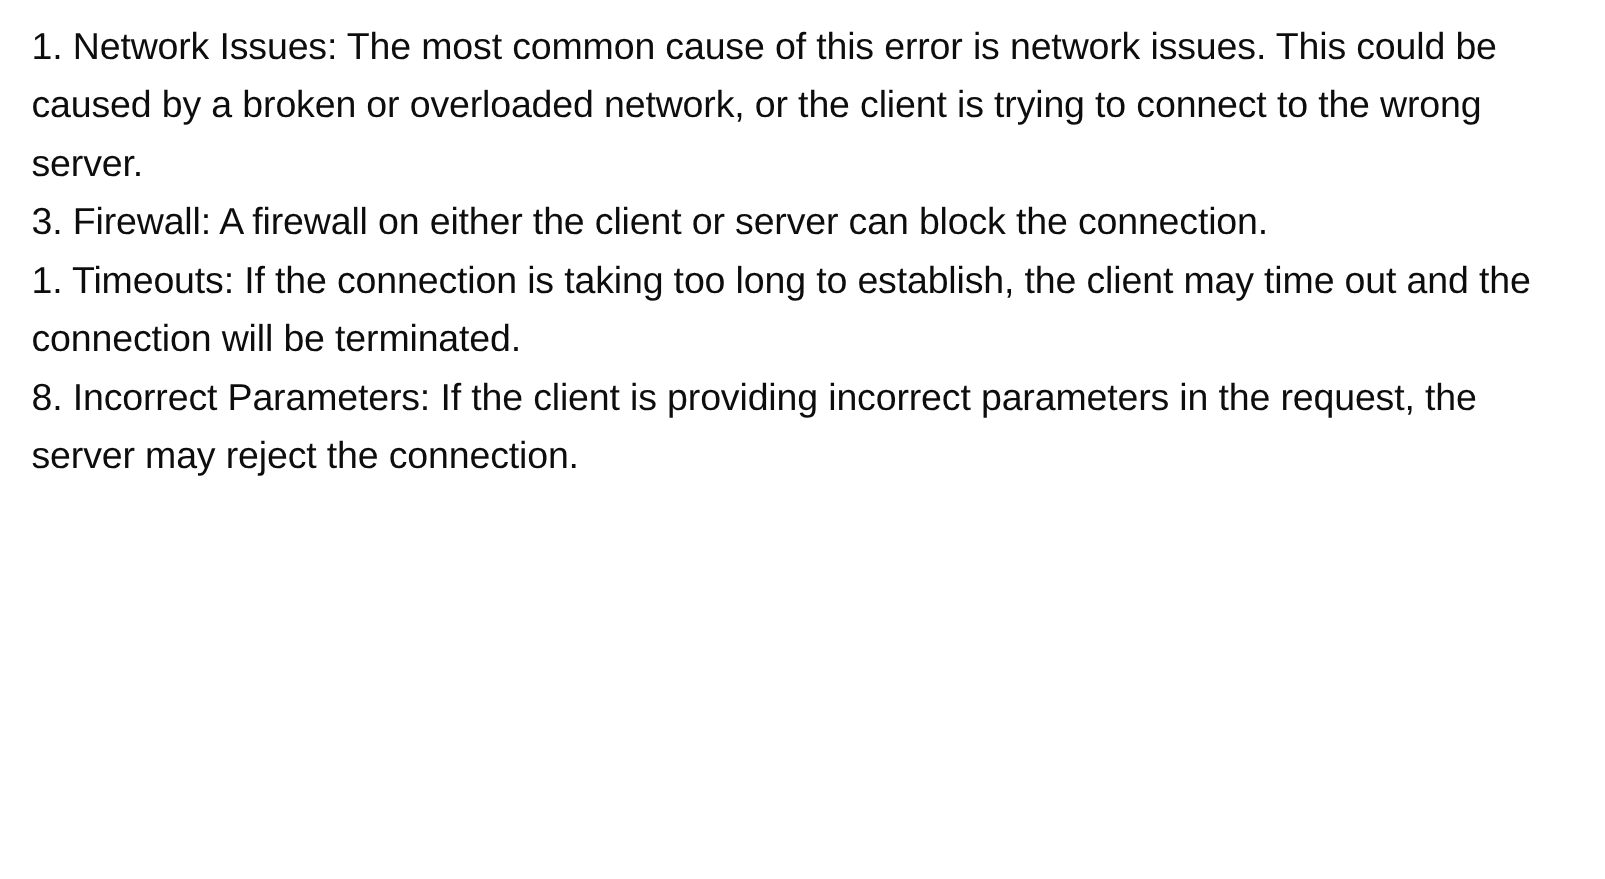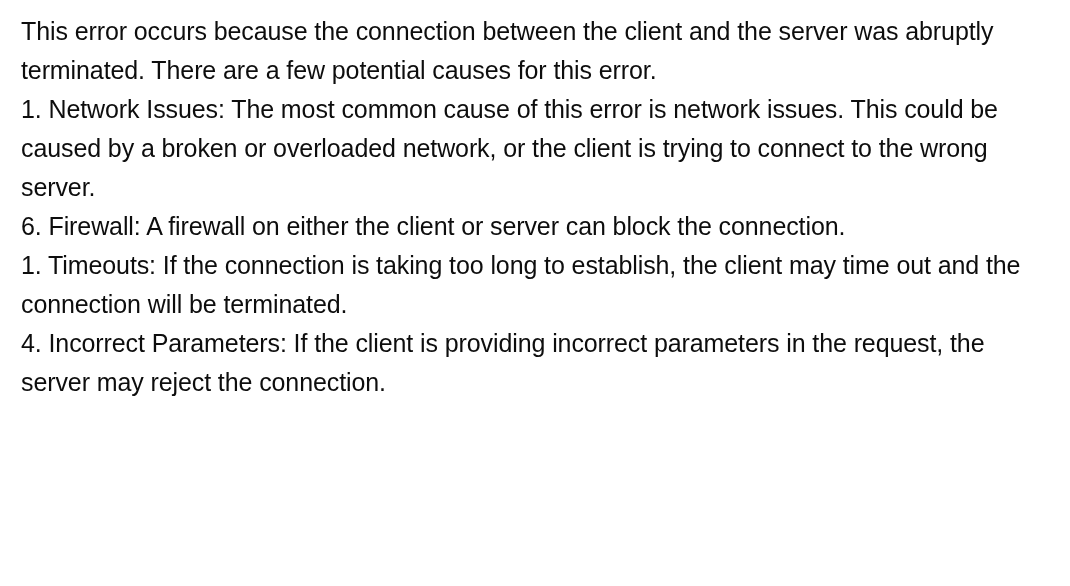--- a/index.html
+++ b/index.html
@@ -45,23 +45,22 @@
   
   #answer-body > .paragraph:first-child {
     margin-top: 12px;
   }
 </style>
 </head>
 <body>
 
 <div id="answer-body">
 
-  <p class="paragraph">This error occurs because the connection between the client and the server was abruptly terminated. There are a few potential causes for this error.</p>
 
   <p class="paragraph">1. Network Issues: The most common cause of this error is network issues. This could be caused by a broken or overloaded network, or the client is trying to connect to the wrong server.</p>
 
-  <p class="paragraph">6. Firewall: A firewall on either the client or server can block the connection.</p>
+  <p class="paragraph">3. Firewall: A firewall on either the client or server can block the connection.</p>
 
   <p class="paragraph">1. Timeouts: If the connection is taking too long to establish, the client may time out and the connection will be terminated.</p>
 
-  <p class="paragraph">4. Incorrect Parameters: If the client is providing incorrect parameters in the request, the server may reject the connection.</p>
+  <p class="paragraph">8. Incorrect Parameters: If the client is providing incorrect parameters in the request, the server may reject the connection.</p>
 
 </div>
 
 </body></html>

